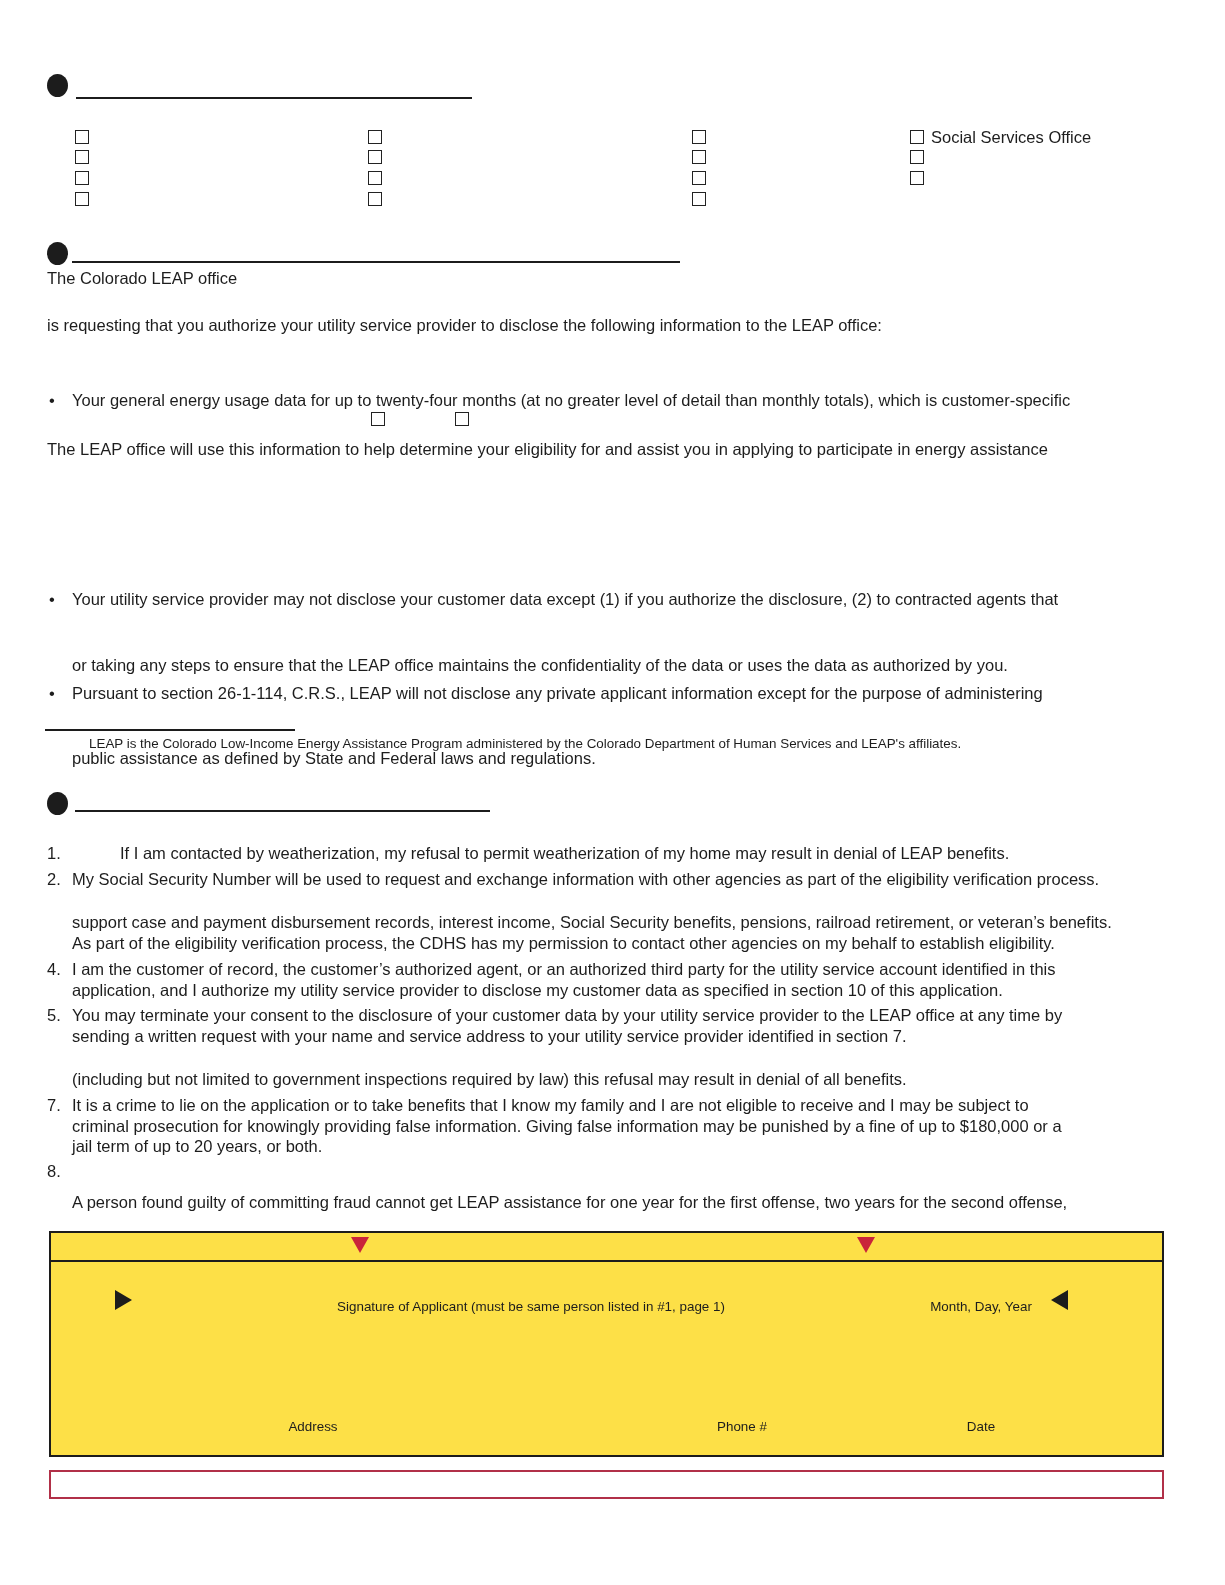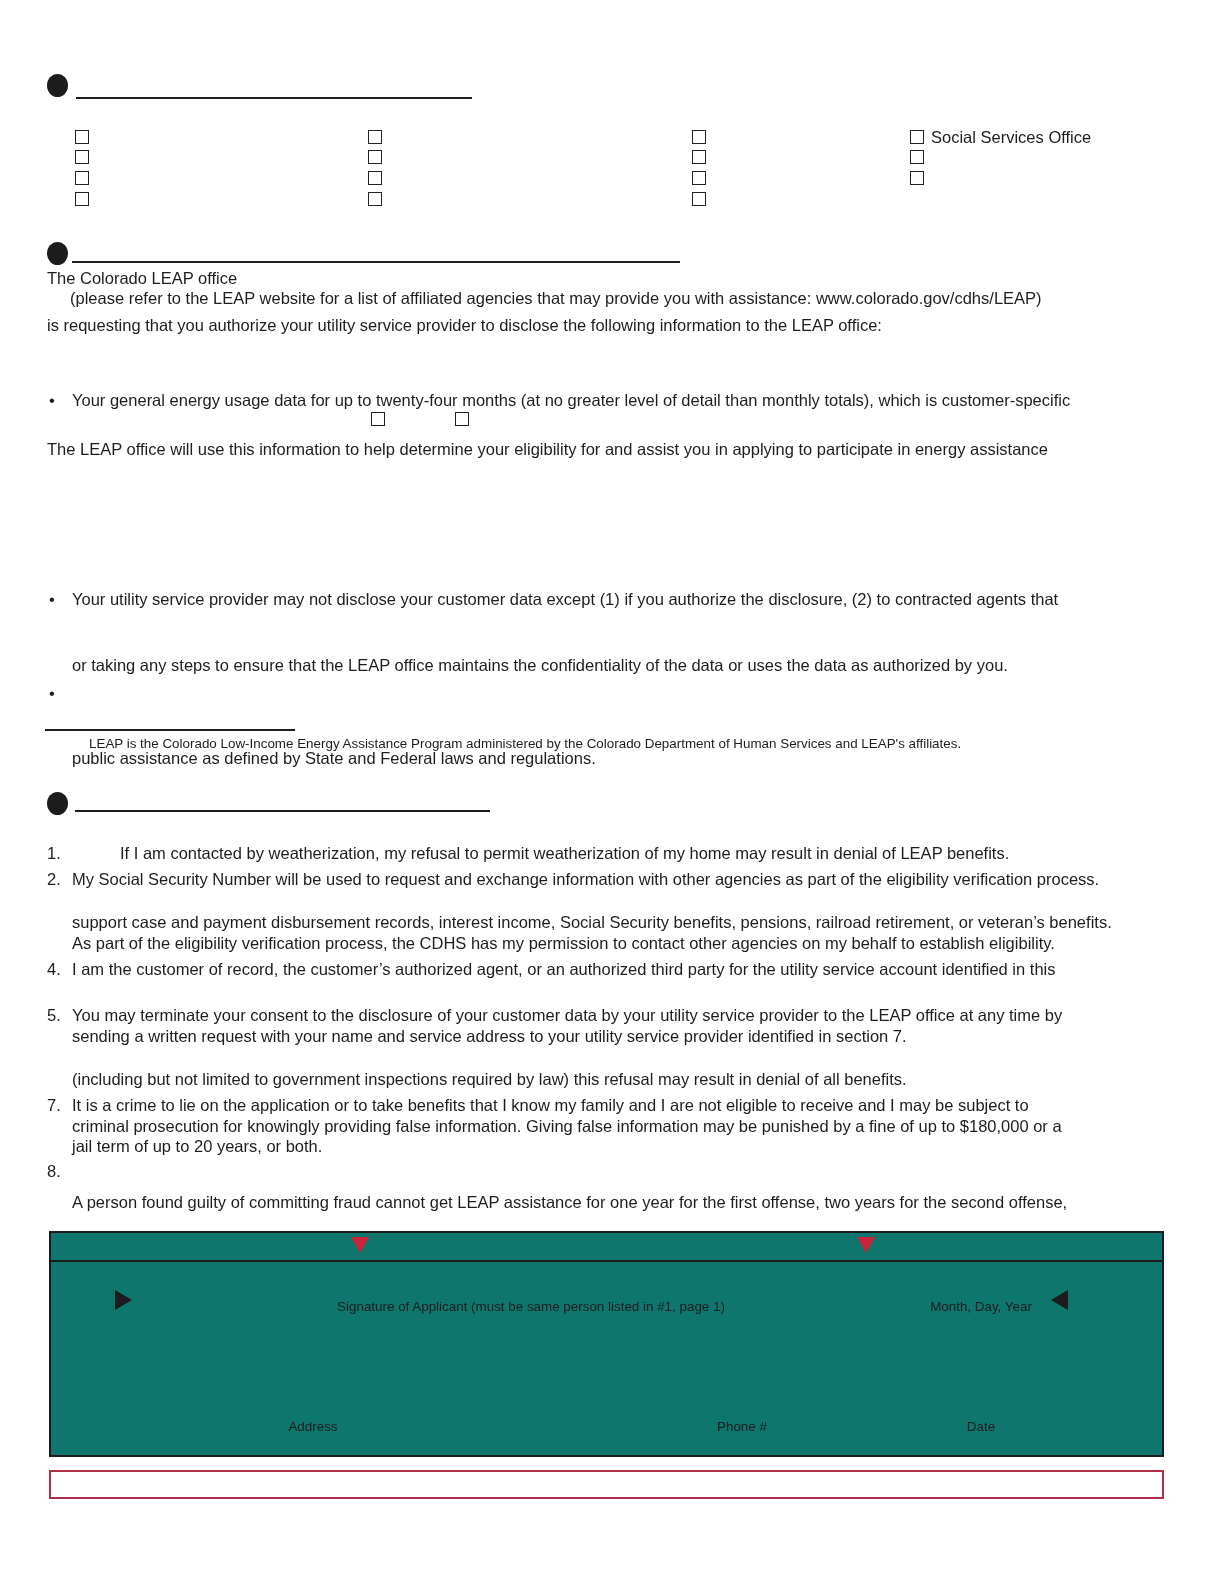--- a/index.html
+++ b/index.html
@@ -14,21 +14,21 @@
     width:21px;height:23px;background:#1c1c1c;border-radius:50%;
   }
   .blank-line{height:2.4px;background:#1c1c1c;}
   .checkbox{
     width:14px;height:14px;border:1.7px solid #222;background:#fff;box-sizing:border-box;
   }
   .tiny-bullet{font-size:16.5px;line-height:20.8px;}
   .num{font-size:16.5px;line-height:20.8px;white-space:nowrap;}
   
   .sig-box{
-    border:2.6px solid #1c1c1c;background:#0f766e;box-sizing:border-box;
+    border:2.6px solid #1c1c1c;background:#fde047;box-sizing:border-box;
   }
   .sig-strip{
     position:absolute;left:0;top:0;width:100%;height:29px;
     border-bottom:2.6px solid #1c1c1c;box-sizing:border-box;
   }
   .tri-down{
     width:0;height:0;
     border-left:9px solid transparent;border-right:9px solid transparent;
     border-top:16px solid var(--marker-red,#c9243a);
   }
@@ -72,56 +72,57 @@
 
   <div class="abs checkbox" style="left:910px;top:130px;"></div>
   <div class="abs body-text" style="left:931px;top:127px;">Social Services Office</div>
   <div class="abs checkbox" style="left:910px;top:150px;"></div>
   <div class="abs checkbox" style="left:910px;top:171px;"></div>
 
   <div class="abs bullet-circle" style="left:47px;top:242px;"></div>
   <div class="abs blank-line" style="left:72px;top:261px;width:608px;"></div>
 
   <div class="abs body-text" style="left:47px;top:268px;">The Colorado LEAP office</div>
-  <div class="abs body-text" style="left:70px;top:288px;">(please refer to the LEAP website for a list of affiliated agencies that may provide you with assistance: www.colorado.gov/cdhs/LEAP)</div>
   <div class="abs body-text" style="left:47px;top:315px;">is requesting that you authorize your utility service provider to disclose the following information to the LEAP office:</div>
 
   <div class="abs tiny-bullet" style="left:49px;top:390px;">•</div>
   <div class="abs body-text" style="left:72px;top:390px;">Your general energy usage data for up to twenty-four months (at no greater level of detail than monthly totals), which is customer-specific</div>
 
   <div class="abs checkbox" style="left:371px;top:412px;"></div>
   <div class="abs checkbox" style="left:455px;top:412px;"></div>
 
   <div class="abs body-text" style="left:47px;top:439px;">The LEAP office will use this information to help determine your eligibility for and assist you in applying to participate in energy assistance</div>
 
   <div class="abs tiny-bullet" style="left:49px;top:589px;">•</div>
   <div class="abs body-text" style="left:72px;top:589px;">Your utility service provider may not disclose your customer data except (1) if you authorize the disclosure, (2) to contracted agents that</div>
 
   <div class="abs body-text" style="left:72px;top:655px;">or taking any steps to ensure that the LEAP office maintains the confidentiality of the data or uses the data as authorized by you.</div>
 
   <div class="abs tiny-bullet" style="left:49px;top:683px;">•</div>
+  <div class="abs body-text" style="left:72px;top:683px;">Pursuant to section 26-1-114, C.R.S., LEAP will not disclose any private applicant information except for the purpose of administering</div>
   <div class="abs body-text" style="left:72px;top:704px;margin-top:44px;">public assistance as defined by State and Federal laws and regulations.</div>
 
   <div class="abs" style="left:45px;top:729px;width:250px;height:2px;background:#1c1c1c;"></div>
   <div class="abs small-text" style="left:57px;top:735px;margin-left:32px;">LEAP is the Colorado Low-Income Energy Assistance Program administered by the Colorado Department of Human Services and LEAP's affiliates.</div>
 
   <div class="abs bullet-circle" style="left:47px;top:792px;"></div>
   <div class="abs blank-line" style="left:75px;top:810px;width:415px;"></div>
 
   <div class="abs num" style="left:47px;top:843px;">1.</div>
   <div class="abs body-text" style="left:72px;top:843px;margin-left:48px;">If I am contacted by weatherization, my refusal to permit weatherization of my home may result in denial of LEAP benefits.</div>
 
   <div class="abs num" style="left:47px;top:869px;">2.</div>
   <div class="abs body-text" style="left:72px;top:912px;">support case and payment disbursement records, interest income, Social Security benefits, pensions, railroad retirement, or veteran’s benefits.</div>
 
   <div class="abs body-text" style="left:72px;top:869px;">My Social Security Number will be used to request and exchange information with other agencies as part of the eligibility verification process.</div>
   <div class="abs body-text" style="left:72px;top:933px;">As part of the eligibility verification process, the CDHS has my permission to contact other agencies on my behalf to establish eligibility.</div>
 
   <div class="abs num" style="left:47px;top:959px;">4.</div>
   <div class="abs body-text" style="left:72px;top:959px;">I am the customer of record, the customer’s authorized agent, or an authorized third party for the utility service account identified in this</div>
+  <div class="abs body-text" style="left:72px;top:980px;">application, and I authorize my utility service provider to disclose my customer data as specified in section 10 of this application.</div>
 
   <div class="abs num" style="left:47px;top:1005px;">5.</div>
   <div class="abs body-text" style="left:72px;top:1005px;">You may terminate your consent to the disclosure of your customer data by your utility service provider to the LEAP office at any time by</div>
   <div class="abs body-text" style="left:72px;top:1026px;">sending a written request with your name and service address to your utility service provider identified in section 7.</div>
 
   <div class="abs body-text" style="left:72px;top:1069px;">(including but not limited to government inspections required by law) this refusal may result in denial of all benefits.</div>
 
   <div class="abs num" style="left:47px;top:1095px;">7.</div>
   <div class="abs body-text" style="left:72px;top:1095px;">It is a crime to lie on the application or to take benefits that I know my family and I are not eligible to receive and I may be subject to</div>
   <div class="abs body-text" style="left:72px;top:1116px;">criminal prosecution for knowingly providing false information. Giving false information may be punished by a fine of up to $180,000 or a</div>

